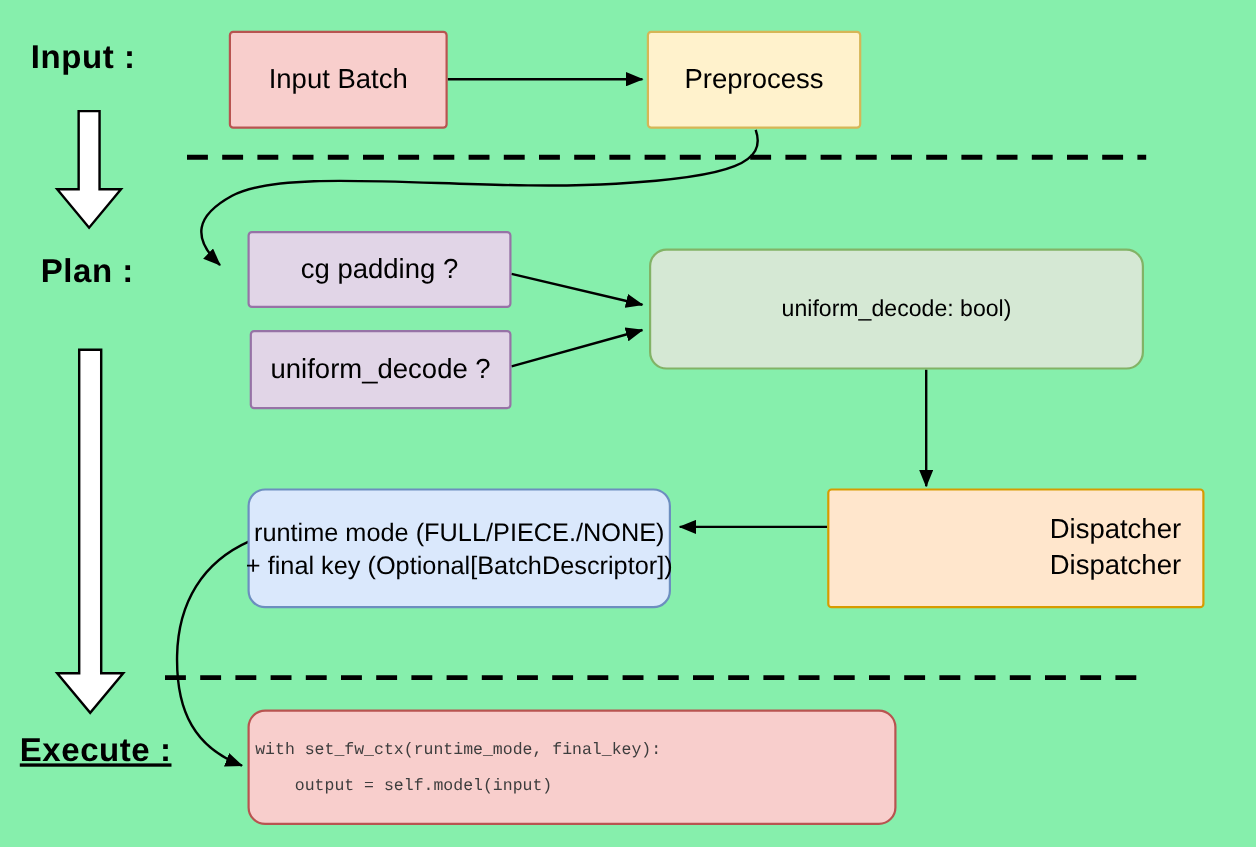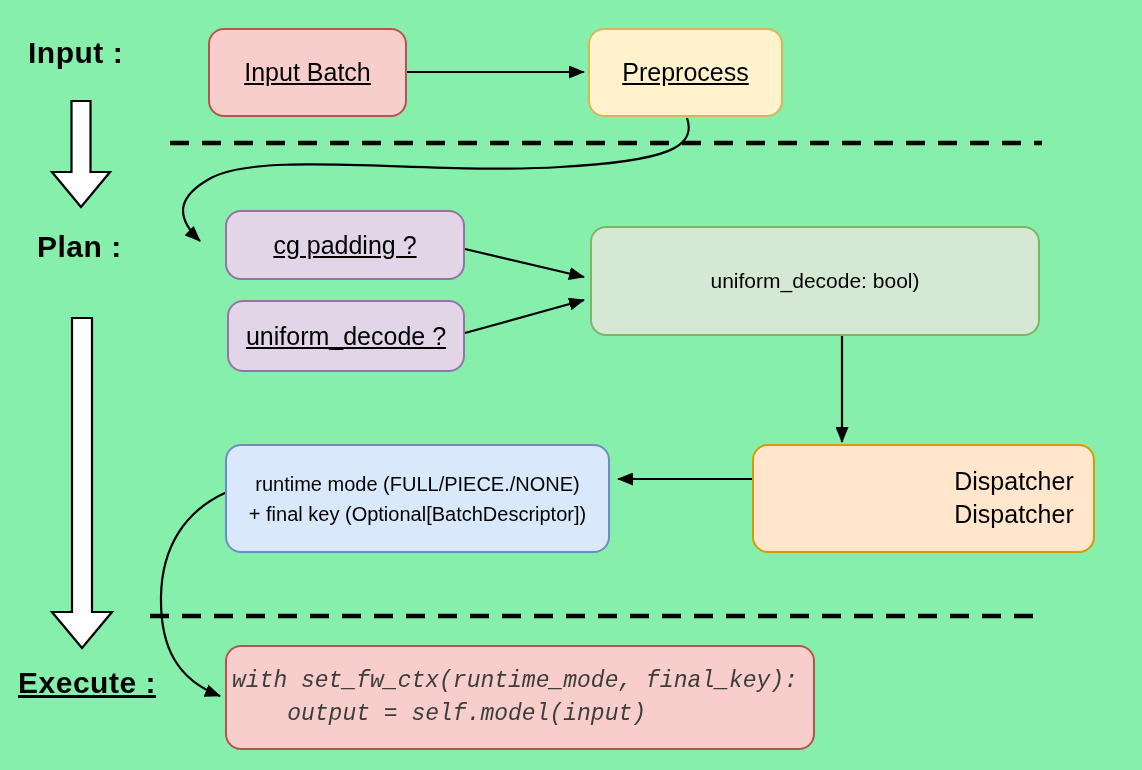--- a/index.html
+++ b/index.html
@@ -10,33 +10,33 @@
   #wires{position:absolute;left:0;top:0;width:1142px;height:770px;}
   .sec-label{
     position:absolute;font-weight:bold;color:#000;font-size:30px;
     white-space:nowrap;letter-spacing:0.5px;
   }
   .node{
     position:absolute;display:flex;flex-direction:column;align-items:center;
     justify-content:center;box-sizing:border-box;color:#000;text-align:center;
   }
   .node .ln{white-space:nowrap;}
-  .r12{border-radius:16px;text-decoration:underline;} .r16{border-radius:16px;}
+  .r12{border-radius:4px;} .r16{border-radius:16px;}
   .box-red{background:#f8cecc;border:2px solid #b85450;}
   .box-yellow{background:#fff2cc;border:2px solid #d6b656;}
   .box-purple{background:#e1d5e7;border:2px solid #9673a6;}
   .box-green{background:#d5e8d4;border:2px solid #82b366;}
   .box-blue{background:#dae8fc;border:2px solid #6c8ebf;}
   .box-orange{background:#ffe6cc;border:2px solid #d79b00;}
   .box-peach{background:#fbd5b2;border:2px solid #d79b00;}
-  .fs25{font-size:25px;} .fs21{font-size:21px;} .fs20{font-size:20px;}
+  .fs25{font-size:25px;} .fs21{font-size:21px;} .fs20{font-size:23px;}
   .code{
     font-family:"Liberation Mono","DejaVu Sans Mono",monospace;
-    font-size:23px;color:#3d3d3d;line-height:33px;white-space:pre;
-    text-align:center;align-items:flex-start;font-style:italic;
+    font-size:15px;color:#3d3d3d;line-height:33px;white-space:pre;
+    text-align:center;align-items:flex-start;
   }
 </style>
 </head>
 <body>
 
 <div id="canvas">
 
   <svg id="wires" viewBox="0 0 1142 770" aria-hidden="true">
     <defs>
       <marker id="arrow" markerUnits="userSpaceOnUse" markerWidth="16" markerHeight="13" refX="15" refY="6.5" orient="auto">

